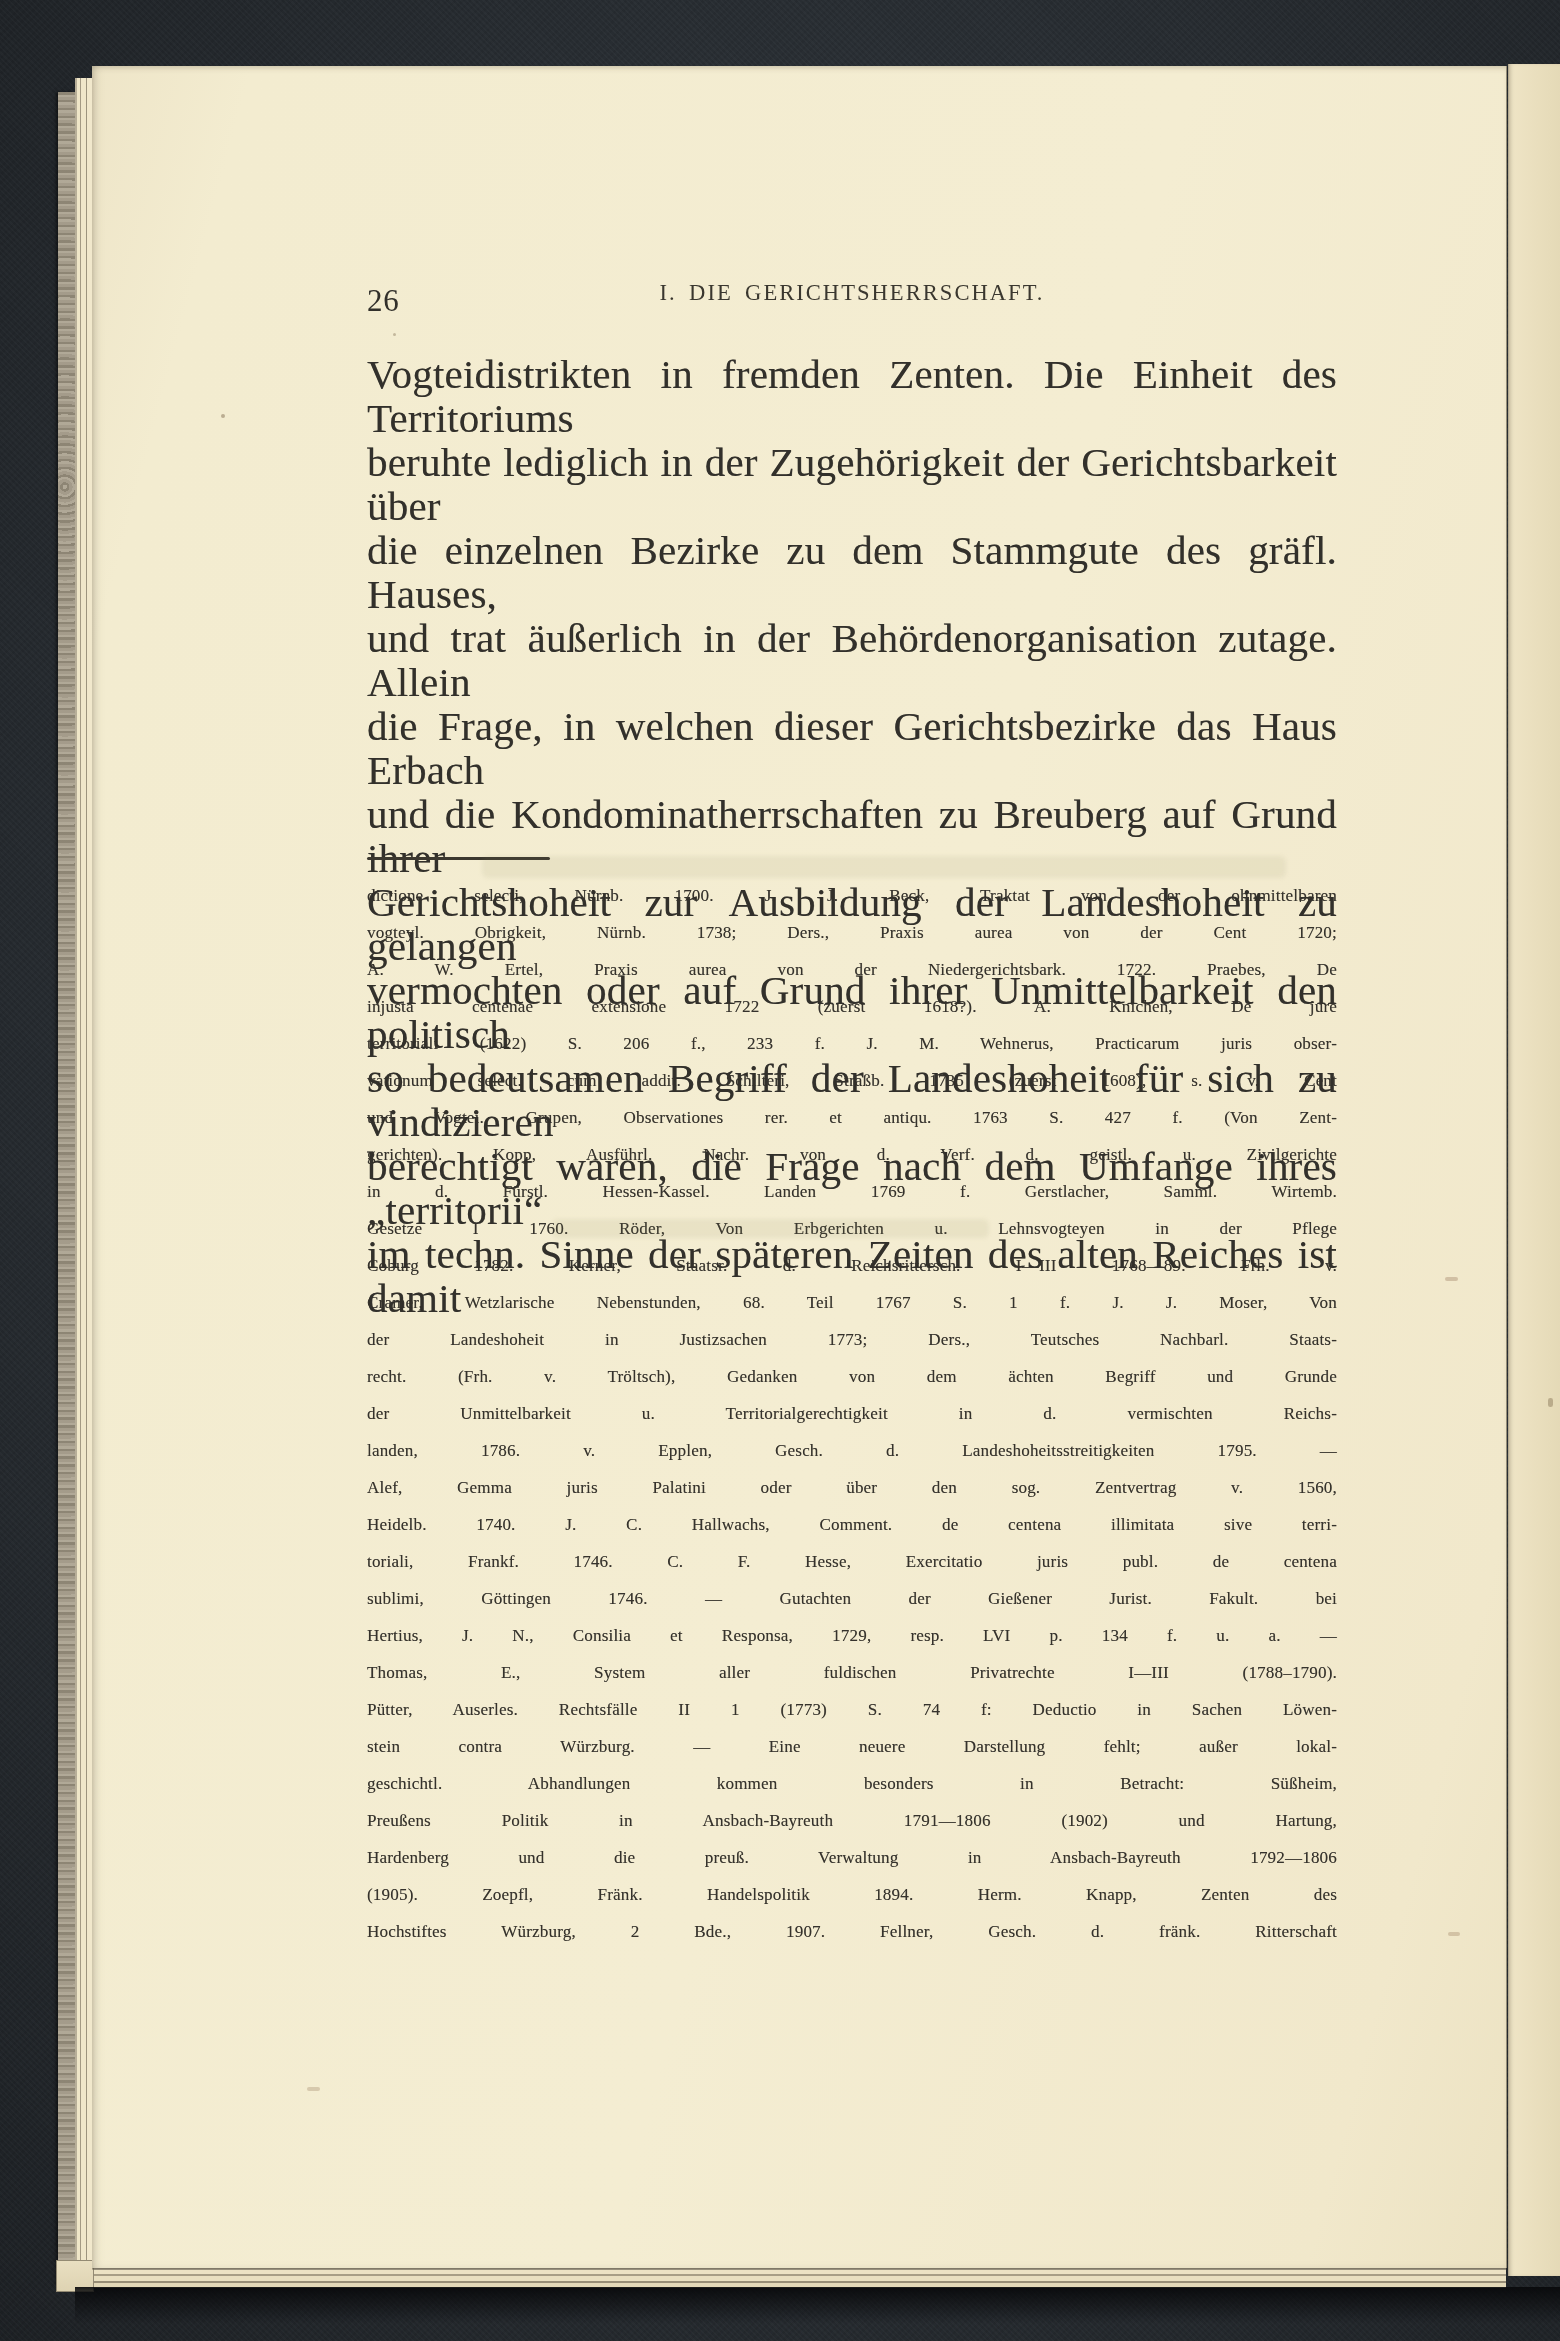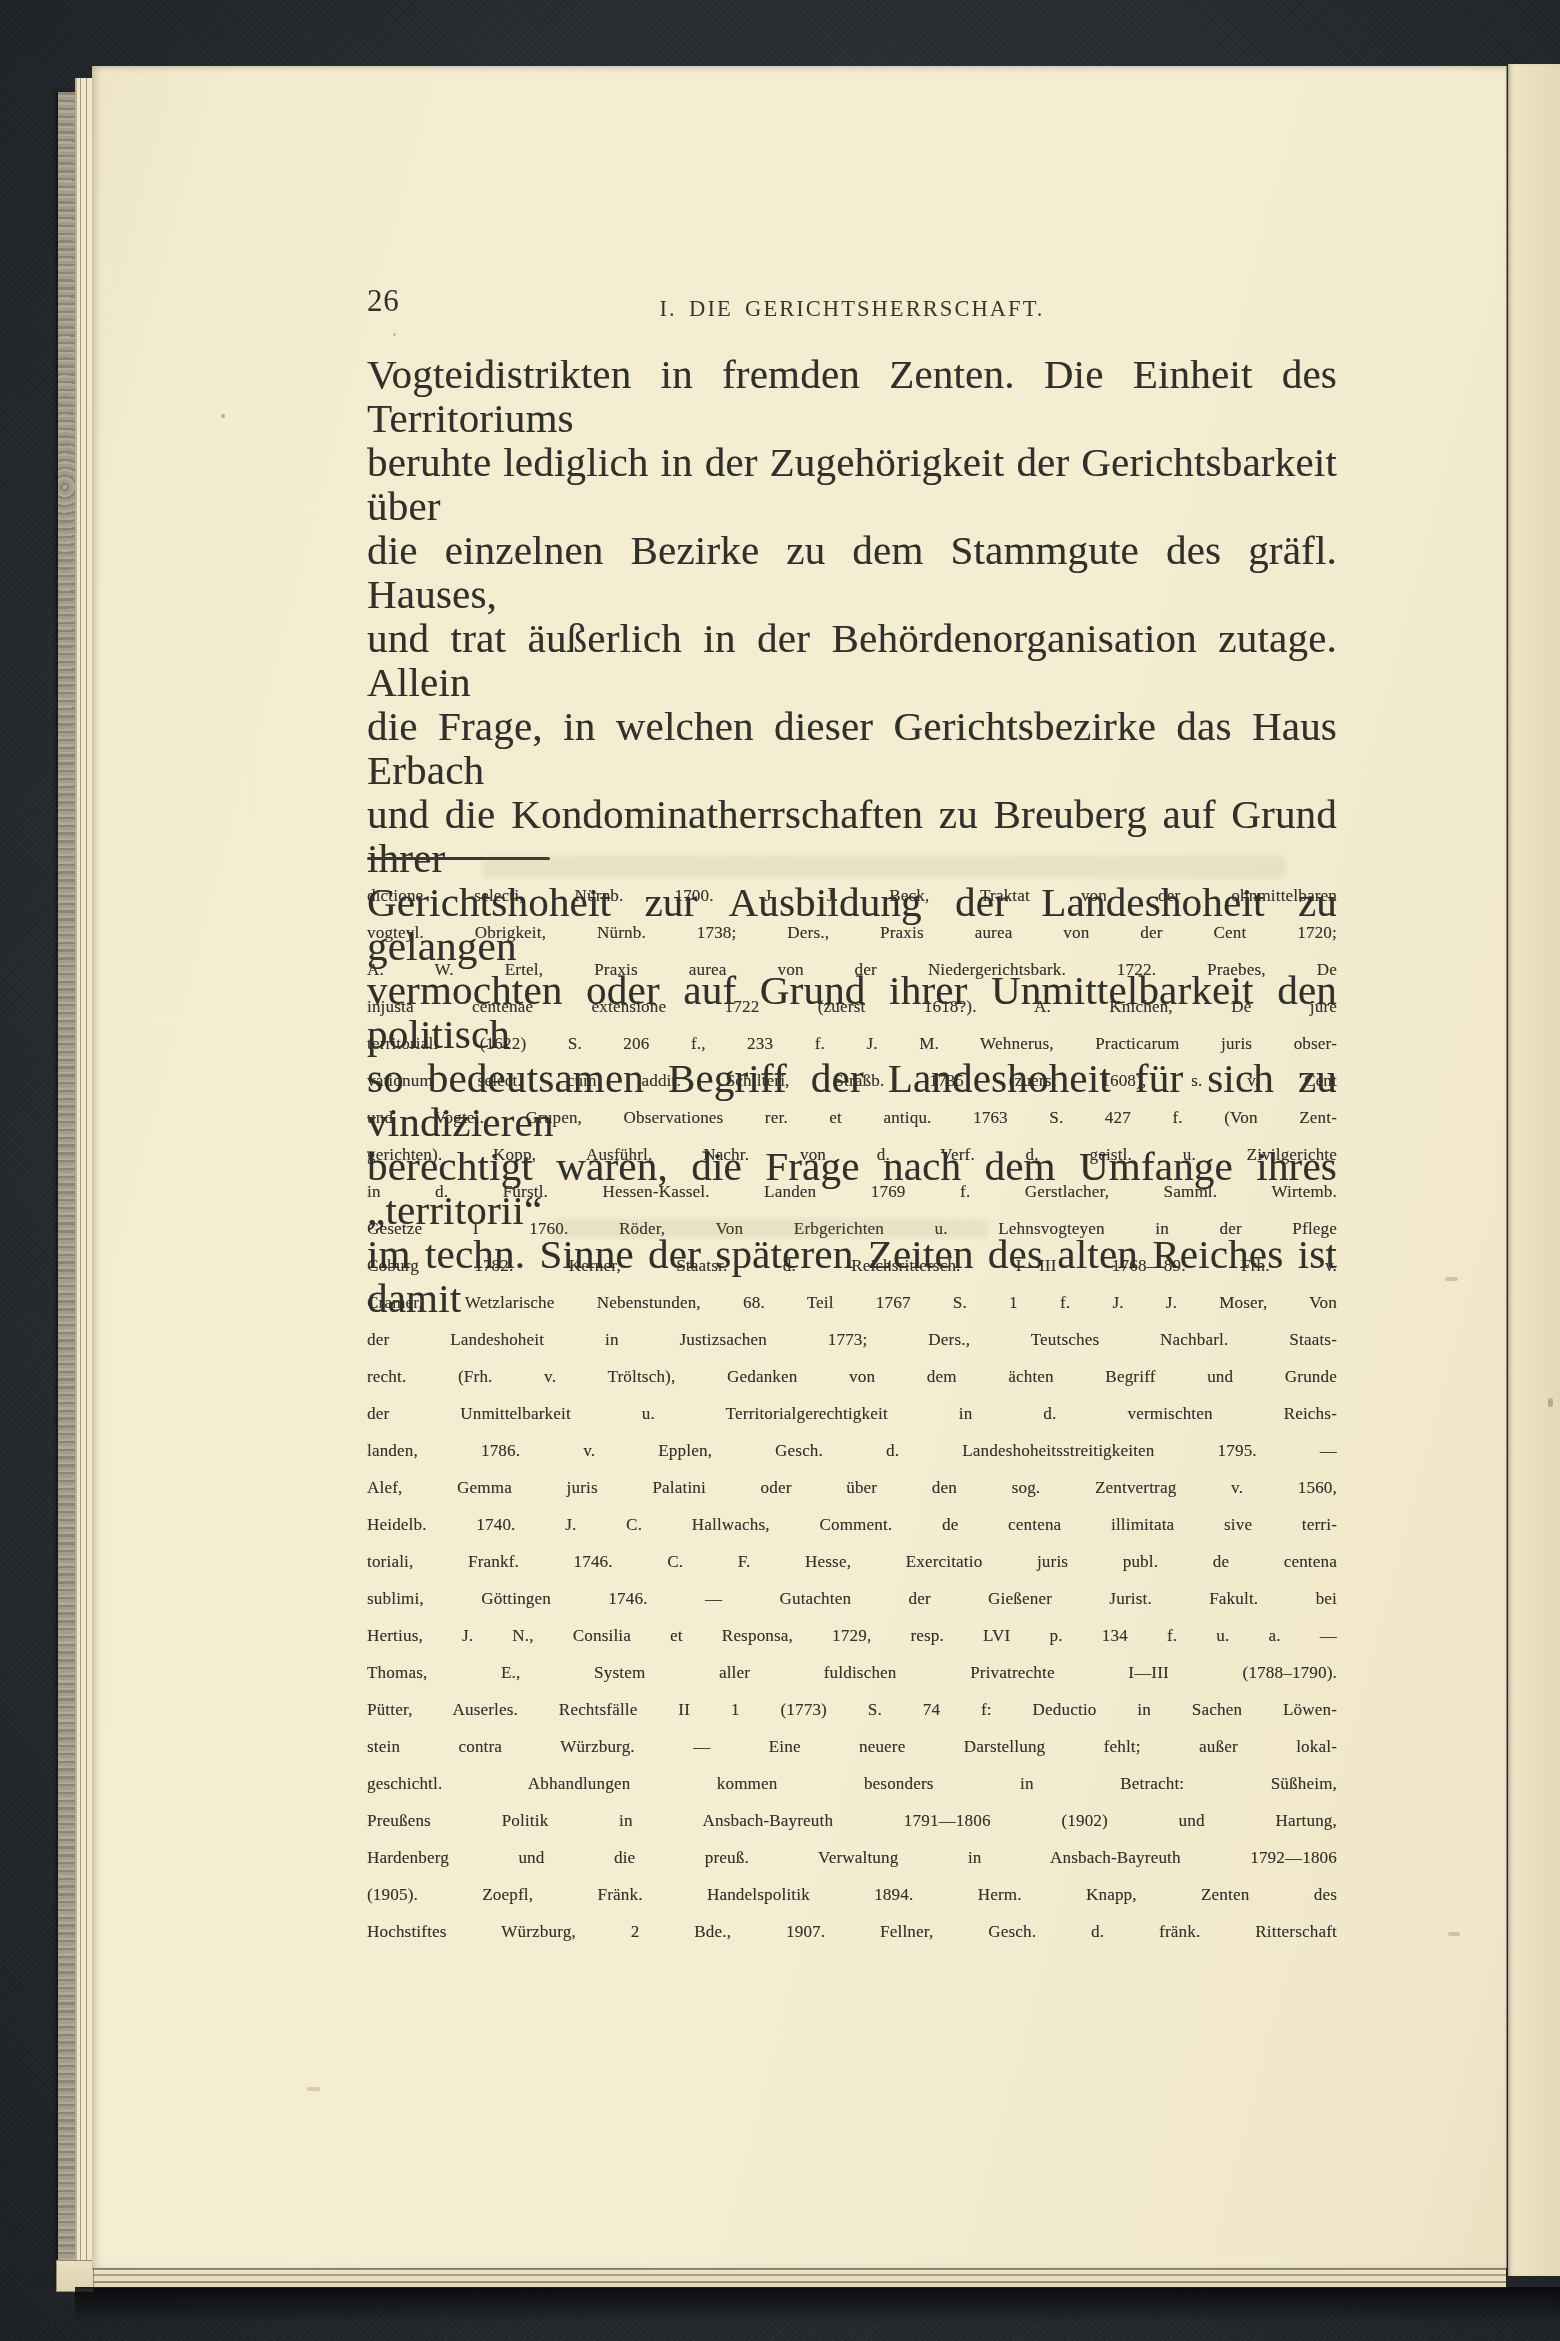--- a/index.html
+++ b/index.html
@@ -31,21 +31,21 @@
   
   .stack-bottom{position:absolute;left:92px;top:2268px;width:1414px;height:20px;
     background:linear-gradient(180deg,#b9b09a 0 1.6px,#ece2c4 1.6px 6.2px,#a89e86 6.2px 7.8px,#e9dfc0 7.8px 13.3px,#978d76 13.3px 15px,#e3d8b8 15px 20px);}
   .corner-tab{position:absolute;left:56px;top:2260px;width:36px;height:30px;
     background:linear-gradient(180deg,#e9dfc1,#ded3b2);border:0.8px solid #938a73;}
   .bottom-shadow{position:absolute;left:75px;top:2287px;width:1486px;height:37px;
     background:linear-gradient(180deg,rgba(8,9,11,.92),rgba(8,9,11,0));}
   
   .page-number{position:absolute;left:275px;top:219px;font-size:31px;line-height:1;
     color:#32302b;letter-spacing:0.8px;}
-  .running-header{position:absolute;left:275px;top:232px;width:970px;text-align:center;
+  .running-header{position:absolute;left:275px;top:216px;width:970px;text-align:center;
     font-size:22.6px;line-height:1;color:#3a372f;letter-spacing:2px;word-spacing:4.7px;}
   .body-text{position:absolute;left:275px;top:286px;width:970px;
     font-size:41px;line-height:44px;color:#32302b;letter-spacing:0.2px;
     white-space:pre-line;text-align:justify;text-align-last:justify;
     text-shadow:0.2px 0.2px 0.5px rgba(45,42,35,.45);}
   .footnote-rule{position:absolute;left:275px;top:791px;width:183px;height:3.1px;
     background:#3c382f;border-radius:1.6px;}
   .footnote-text{position:absolute;left:275px;top:811px;width:970px;
     font-size:17px;line-height:37px;color:#35322c;letter-spacing:0.2px;
     white-space:pre-line;text-align:justify;text-align-last:justify;

